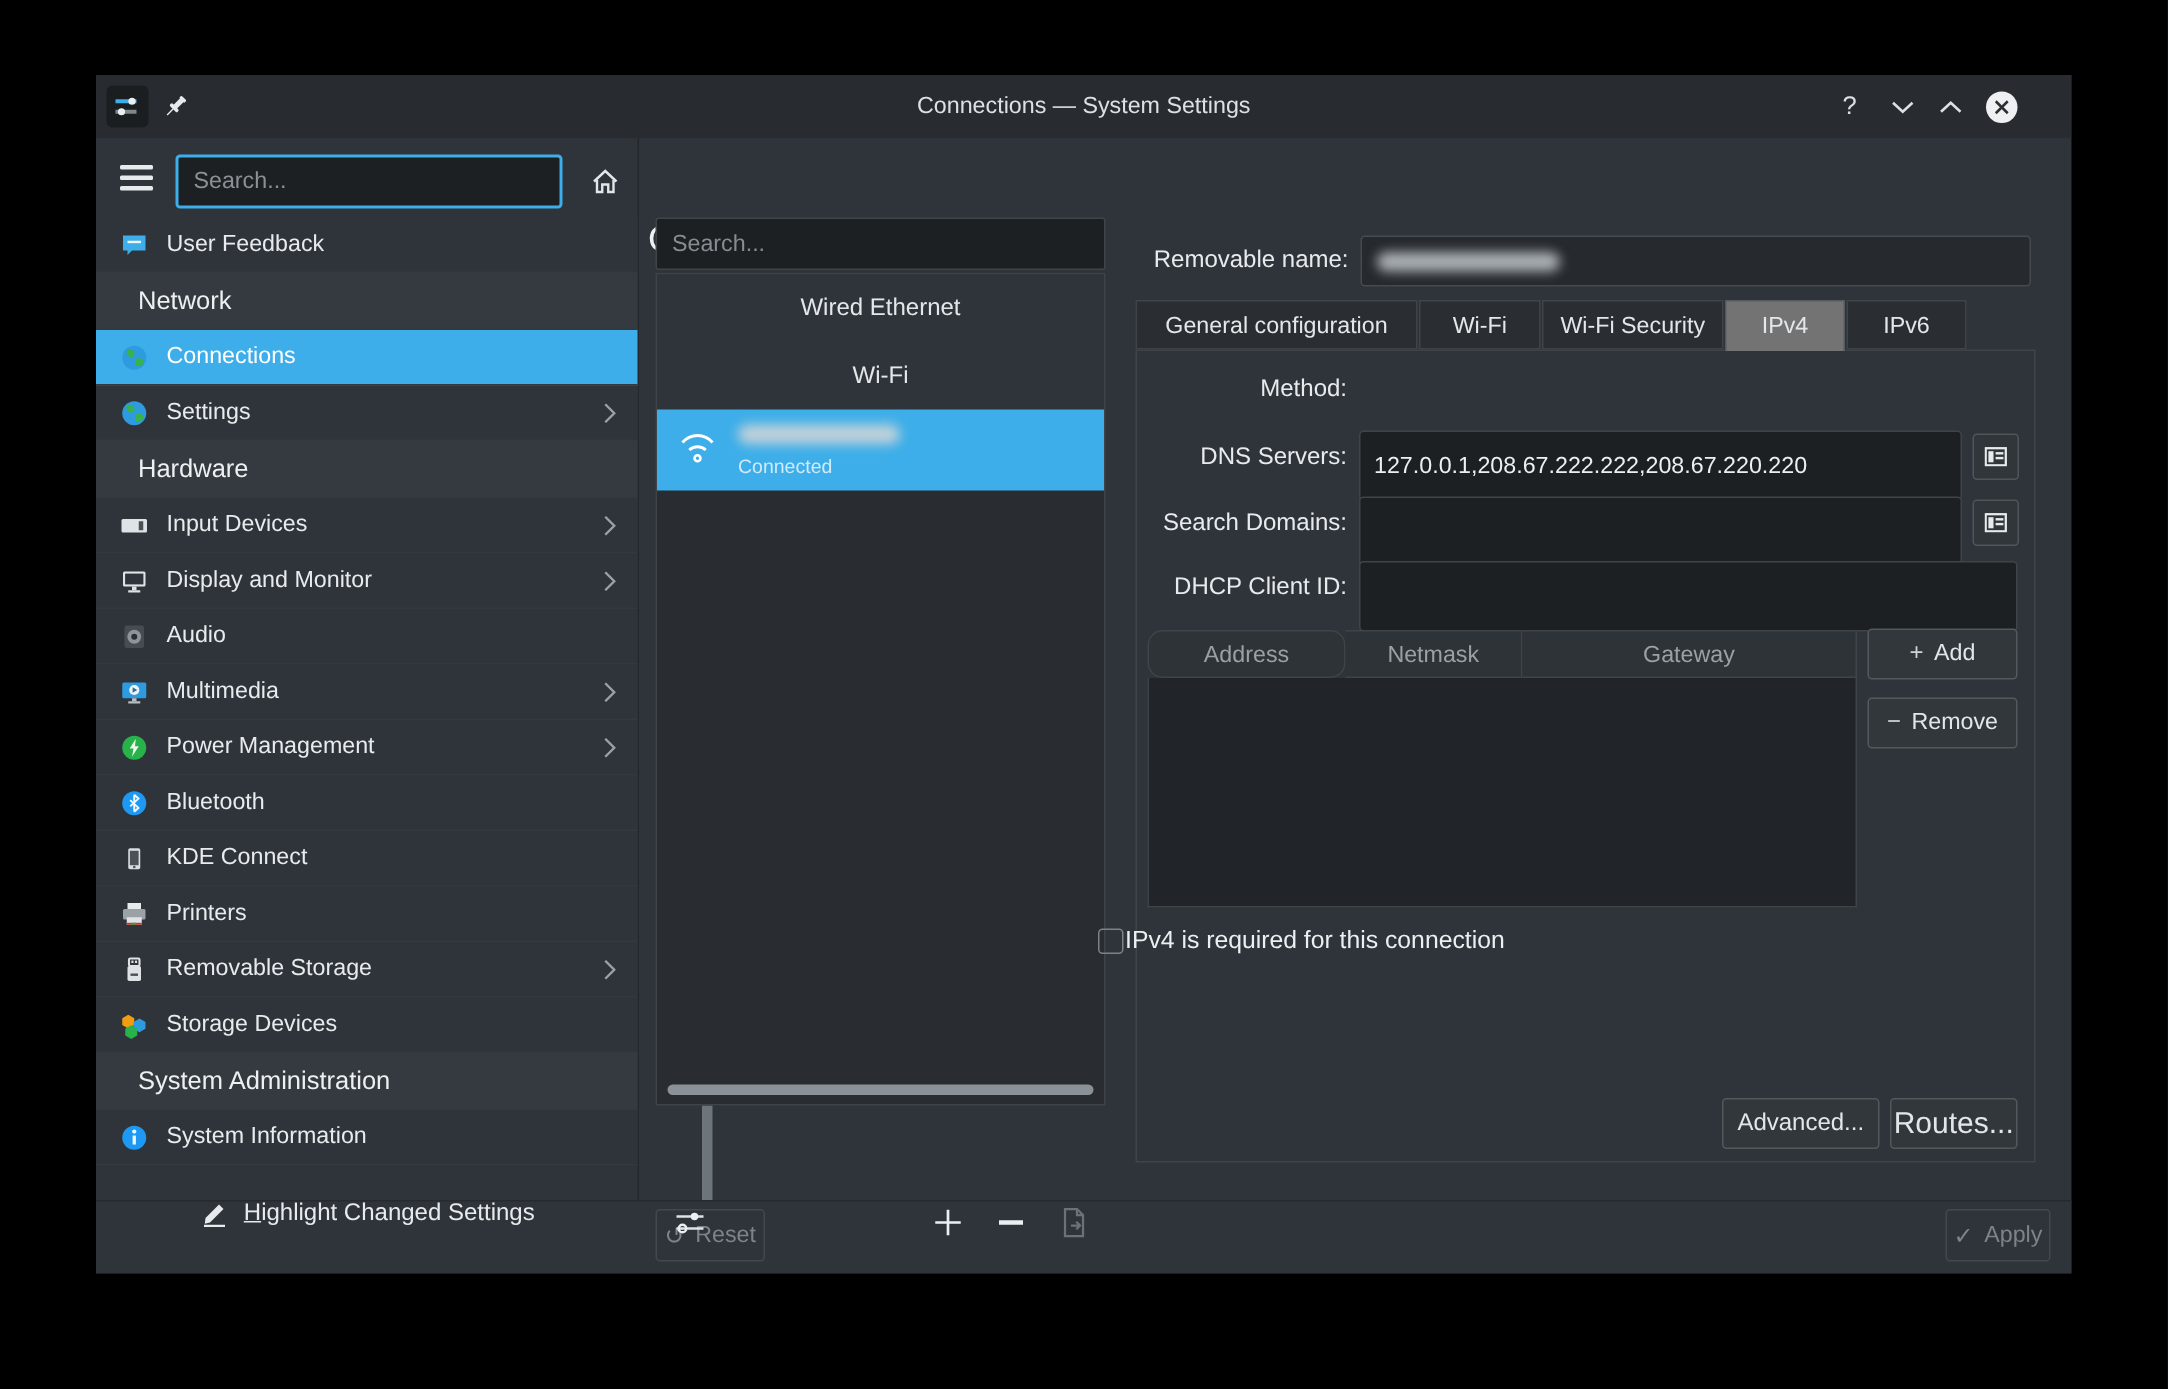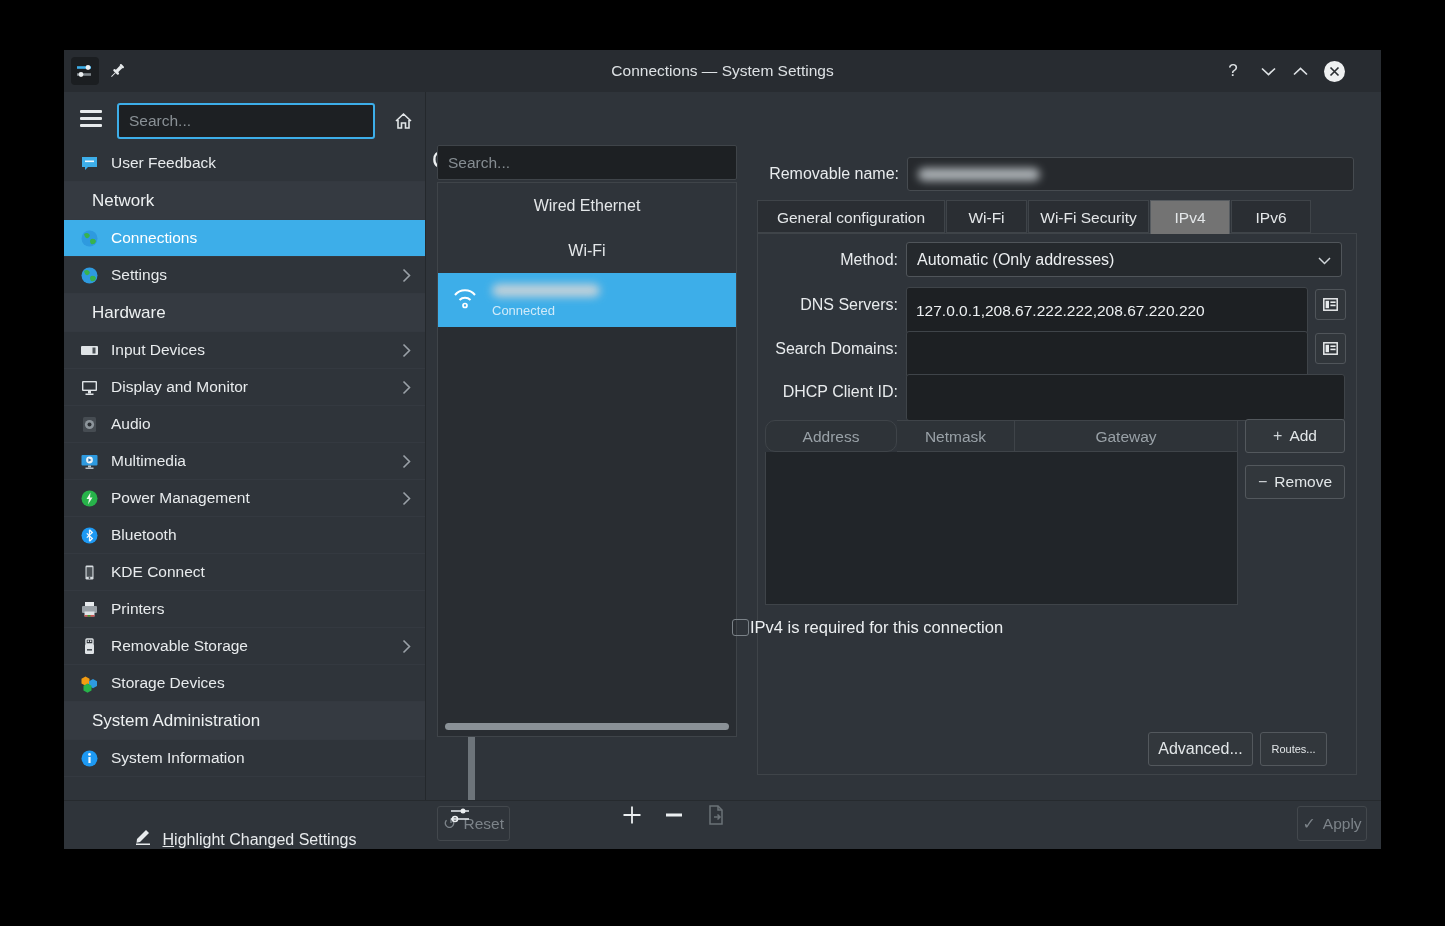--- a/index.html
+++ b/index.html
@@ -36,21 +36,21 @@
   .srow { position:relative; height:37px; display:flex; align-items:center; padding-left:16px; border-bottom:1px solid #343940; background:#2f343a; }
   .srow .lbl { margin-left:12px; font-size:15.5px; color:#e8ebed; }
   .srow.section { height:38px; padding-left:12px; background:#353a41; font-size:17px; }
   .srow.section .lbl { margin-left:16px; font-size:17px; color:#edf0f1; }
   .srow.selected { background:#3daee9; }
   .srow.selected .lbl { color:#fff; }
   .srow .chev { position:absolute; right:14px; top:11px; }
   .ic { width:19px; height:19px; flex:0 0 19px; display:flex; align-items:center; justify-content:center; }
   .vscroll { position:absolute; left:404px; top:508px; width:7px; height:287px; background:#6d747a; border-radius:3.5px; }
 
-  .hl-footer { position:absolute; left:0; top:750px; width:361px; height:49px; display:flex; align-items:flex-end; justify-content:center; gap:9px; }
+  .hl-footer { position:absolute; left:0; top:750px; width:361px; height:49px; display:flex; align-items:flex-start; justify-content:center; gap:9px; }
   .hl-footer .txt { font-size:16px; color:#e8ebed; }
   .hl-footer .accel { text-decoration:underline; }
 
   
   .mid-search { position:absolute; left:373px; top:95px; width:300px; height:35px; background:#1d2023; border:1px solid #3f4449; border-radius:2px; color:#e8ebed; font-size:15.5px; padding:0 10px; font-family:"Liberation Sans",sans-serif; }
   .mid-search::placeholder { color:#868d92; }
   .conn-list { position:absolute; left:373px; top:132px; width:300px; height:555px; background:#292d32; border:1px solid #3f4449; }
   .grp-hdr { height:45px; line-height:45px; text-align:center; font-size:16px; color:#e4e7e9; background:#2f343a; }
   .conn-item { position:relative; height:54px; background:#23272b; display:flex; align-items:center; padding-left:12px; }
   .conn-item .cicon { width:30px; flex:0 0 30px; }
@@ -438,28 +438,20 @@
 
   <div class="tab" style="left:693px; width:188px;">General configuration</div>
   <div class="tab" style="left:882px; width:81px;">Wi-Fi</div>
   <div class="tab" style="left:964px; width:121px;">Wi-Fi Security</div>
   <div class="tab active" style="left:1086px; width:80px;">IPv4</div>
   <div class="tab" style="left:1167px; width:80px;">IPv6</div>
 
   <div class="groupbox"></div>
 
   <div class="flabel" style="left:700px; top:192px; width:134px;">Method:</div>
-  <div class="combo">
-    <span>Automatic (Only addresses)</span>
-    <span>
-      <svg width="13" height="8" viewBox="0 0 13 8">
-          <polyline points="1,1 6.5,6.5 12,1" fill="none" stroke="#cfd4d8" stroke-width="1.5"></polyline>
-        </svg>
-    </span>
-  </div>
 
   <div class="flabel" style="left:700px; top:237px; width:134px;">DNS Servers:</div>
   <input class="tinput" style="left: 842px; top: 237px; width: 402px;" value="127.0.0.1,208.67.222.222,208.67.220.220">
   <div class="sq-btn" style="left:1251px; top:239px;">
     <svg width="15" height="13" viewBox="0 0 15 13">
       <rect x="0.8" y="0.8" width="13.4" height="11.4" fill="none" stroke="#e8ebed" stroke-width="1.5"></rect>
       <rect x="2.6" y="2.8" width="3.4" height="7.4" fill="#e8ebed"></rect>
       <rect x="7.4" y="3.4" width="5.2" height="1.6" fill="#e8ebed"></rect>
       <rect x="7.4" y="6.6" width="5.2" height="1.6" fill="#e8ebed"></rect>
     </svg>
@@ -496,17 +488,17 @@
   </button>
 
   <div class="chk-row">
     <span class="chk"></span>
     <span class="txt">IPv4 is required for this connection</span>
   </div>
 
   <button class="btn abs" style="left:1084px; top:682px; width:105px; height:34px; font-size:16px;">
     <span>Advanced...</span>
   </button>
-  <button class="btn abs" style="left:1196px; top:682px; width:67px; height:34px; font-size:11px;">
+  <button class="btn abs" style="left:1196px; top:682px; width:85px; height:34px; font-size:20px;">
     <span>Routes...</span>
   </button>
 
 </div>
 
 </body></html>

